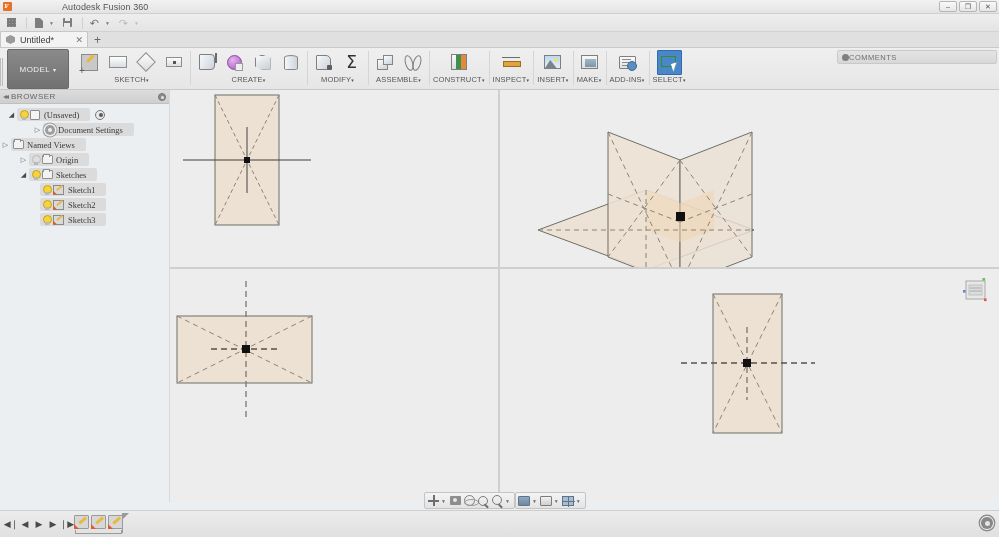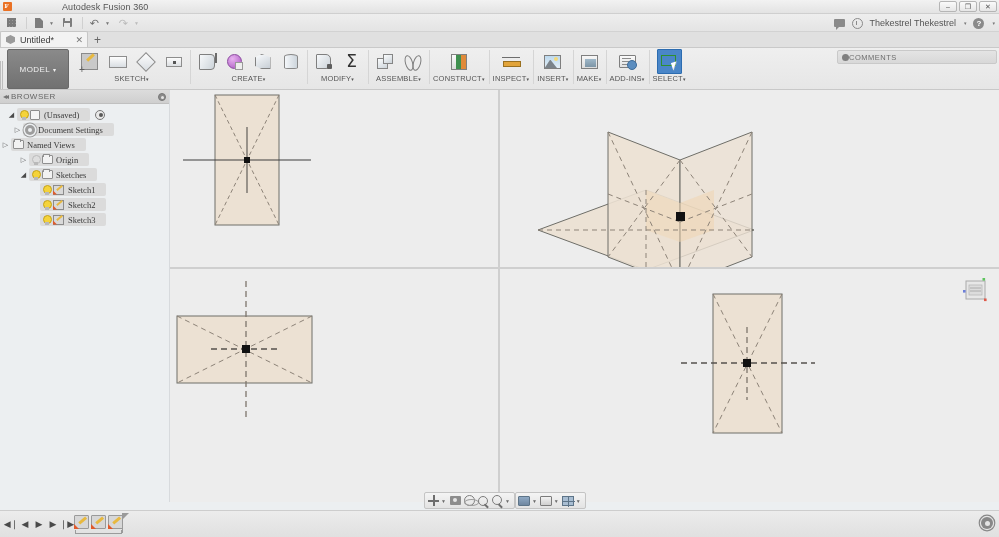--- a/index.html
+++ b/index.html
@@ -90,21 +90,21 @@
     clip-path:polygon(50% 0,100% 25%,100% 75%,50% 100%,0 75%,0 25%); }
   .doctab-label{ font-size:9px; color:#3a3a3a; }
   .tabclose{ font-size:9px; color:#777; margin-left:auto; }
   .tabplus{ font-size:12px;color:#666; margin-left:6px; line-height:14px;}
 
   
   .ribbon{
     position:absolute; left:0; top:48px; width:999px; height:42px;
     background:linear-gradient(to bottom,#efefef,#e6e6e6);
     border-bottom:1px solid #c8c8c8;
-    display:flex; align-items:flex-end;
+    display:flex; align-items:center;
   }
   .wsbtn{
     width:62px;height:40px; margin:1px 4px 0 4px;
     background:linear-gradient(to bottom,#8a8a8a,#717171);
     border:1px solid #6a6a6a; border-radius:2px;
     color:#f0f0f0; font-size:8px; letter-spacing:.4px;
     display:flex; align-items:center; justify-content:center; gap:3px;
   }
   .wsbtn .dd{ font-size:6px; }
   .rib-grip{ width:3px;height:28px;margin-top:6px;
@@ -364,28 +364,20 @@
     <div class="sep-v"></div>
     <div class="qicon">
         <span class="arr">↶</span>
       </div>
     <div class="caret">▼</div>
     <div class="qicon">
         <span class="arr dis">↷</span>
       </div>
     <div class="caret dis">▼</div>
 
-    <div class="qat-right">
-      <div class="chat-ico"></div>
-      <div class="clock-ico"></div>
-      <span class="uname">Thekestrel Thekestrel</span>
-      <span class="caret" style="margin-right:0">▾</span>
-      <div class="help-ico">?</div>
-      <span class="caret" style="margin-right:0">▾</span>
-    </div>
   </div>
 
   <div class="tabstrip">
     <div class="doctab">
       <div class="cube-ico"></div>
       <span class="doctab-label">Untitled*</span>
       <span class="tabclose">✕</span>
     </div>
     <span class="tabplus">+</span>
   </div>
@@ -553,21 +545,21 @@
       <div class="tnode" style="padding-left:6px">
         <span class="tw open">◢</span>
         <span class="chip">
           <span class="bulb"></span>
           <span class="doccube"></span>
           <span class="tlabel">(Unsaved)</span>
         </span>
         <span class="eye"></span>
       </div>
 
-      <div class="tnode" style="padding-left:12px">
+      <div class="tnode" style="padding-left:32px">
         <span class="tw">▷</span>
         <span class="chip">
           <span class="gear"></span>
           <span class="tlabel">Document Settings</span>
         </span>
       </div>
 
       <div class="tnode" style="">
         <span class="tw">▷</span>
         <span class="chip">

